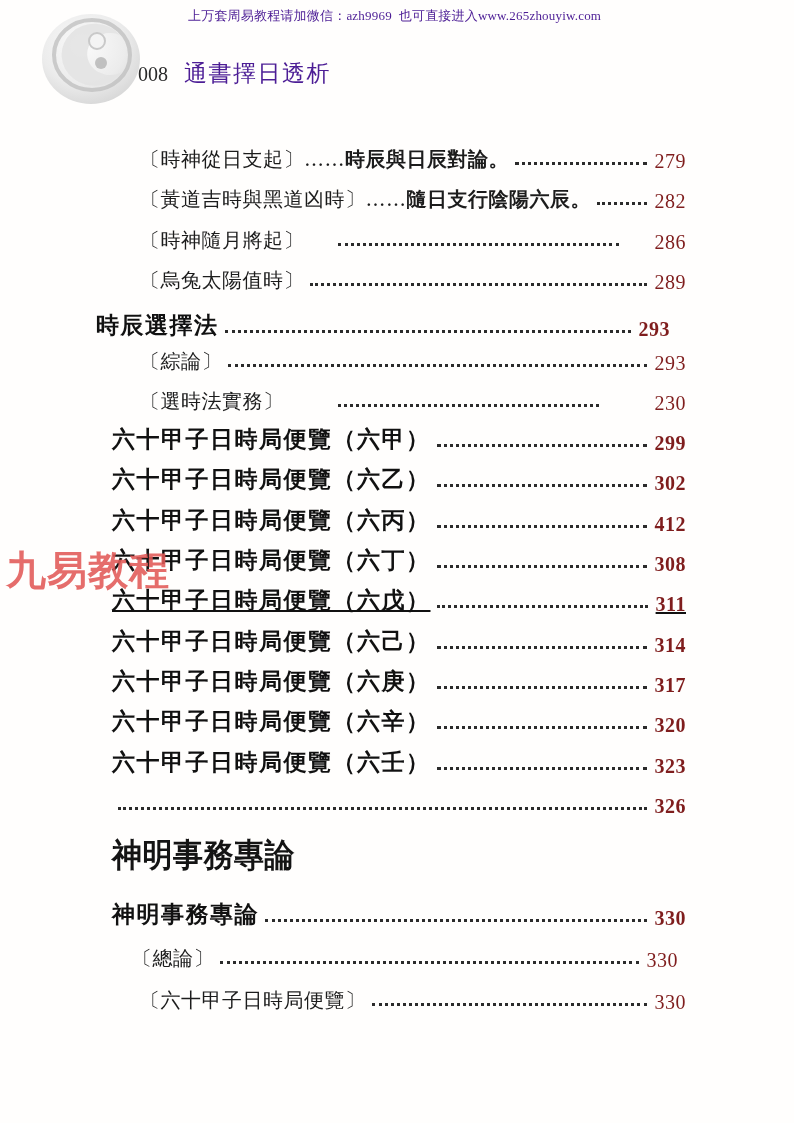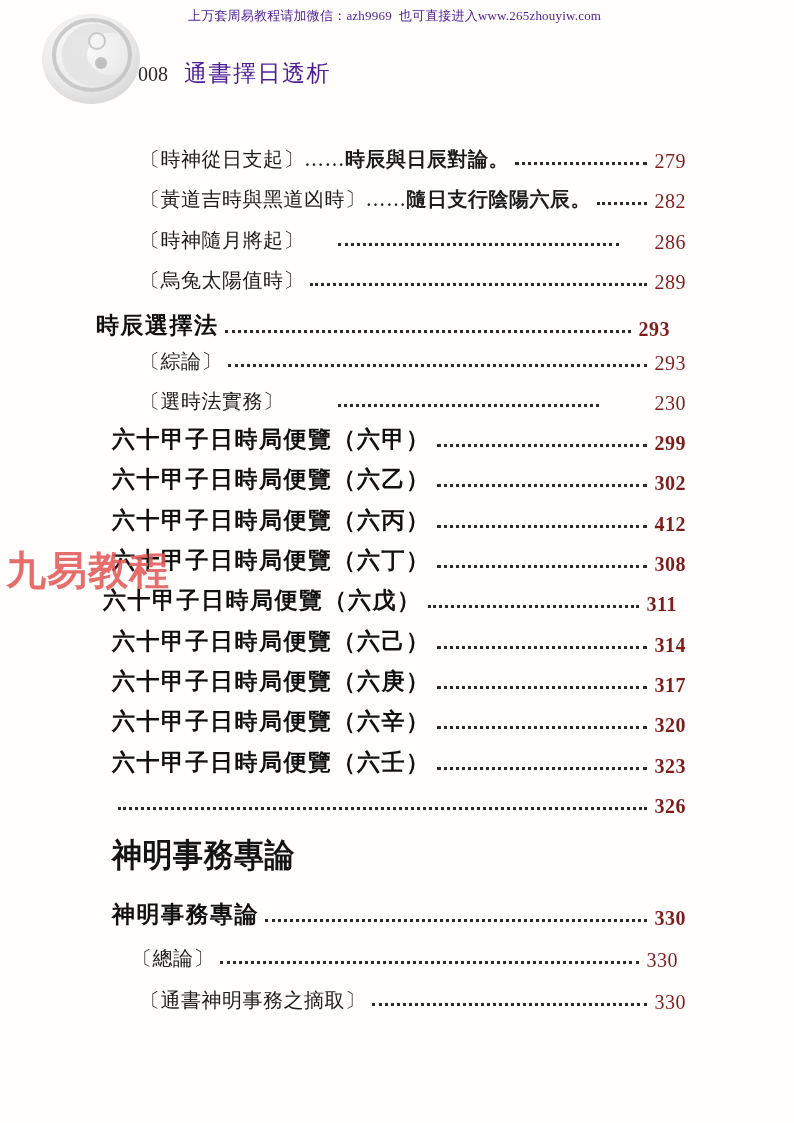--- a/index.html
+++ b/index.html
@@ -125,21 +125,21 @@
     
     <span class="leader"></span>
     <span class="pg">412</span>
   </div>
       <div class="toc-row level-top" style="left: 112px; width: 574px; top: 549px;">
     <span class="label">六十甲子日時局便覽（六丁）</span>
     
     <span class="leader"></span>
     <span class="pg">308</span>
   </div>
-      <div class="toc-row level-top" style="left: 103px; width: 574px; top: 589px;">
+      <div class="toc-row level-top" style="left: 112px; width: 574px; top: 589px; text-decoration: underline;">
     <span class="label">六十甲子日時局便覽（六戊）</span>
     
     <span class="leader"></span>
     <span class="pg">311</span>
   </div>
       <div class="toc-row level-top" style="left: 112px; width: 574px; top: 630px;">
     <span class="label">六十甲子日時局便覽（六己）</span>
     
     <span class="leader"></span>
     <span class="pg">314</span>
@@ -178,21 +178,21 @@
     <span class="leader"></span>
     <span class="pg">330</span>
   </div>
       <div class="toc-row level-sub" style="left: 132px; width: 546px; top: 945px;">
     <span class="label">〔總論〕</span>
     
     <span class="leader"></span>
     <span class="pg">330</span>
   </div>
       <div class="toc-row level-sub" style="left: 140px; width: 546px; top: 987px;">
-    <span class="label">〔通書神明事務之摘取〕</span>
+    <span class="label">〔六十甲子日時局便覽〕</span>
     
     <span class="leader"></span>
     <span class="pg">330</span>
   </div>
     </div>
 
   <div class="watermark" style="color: rgb(226, 90, 88);">九易教程</div>
 
 </div>
 

